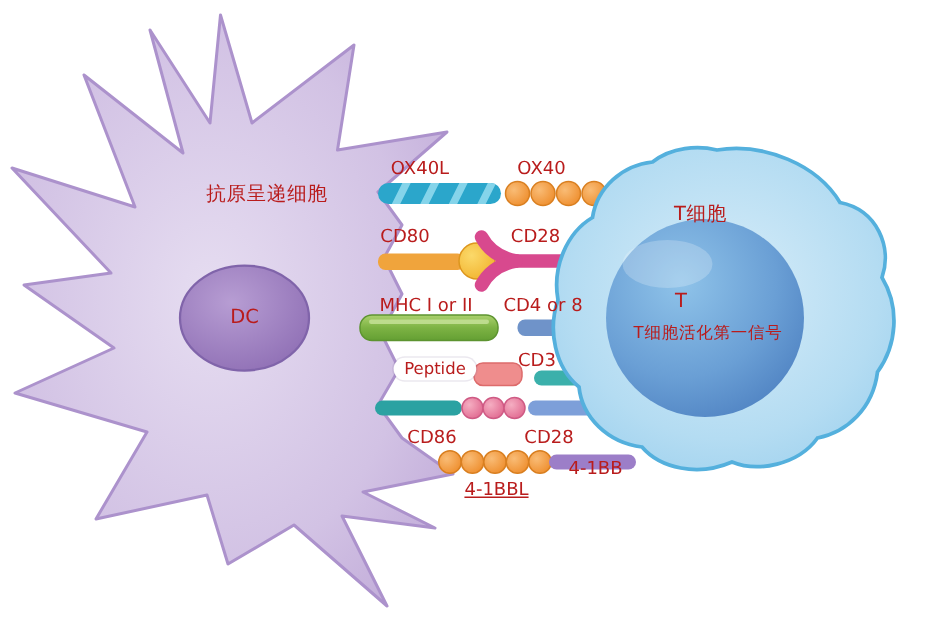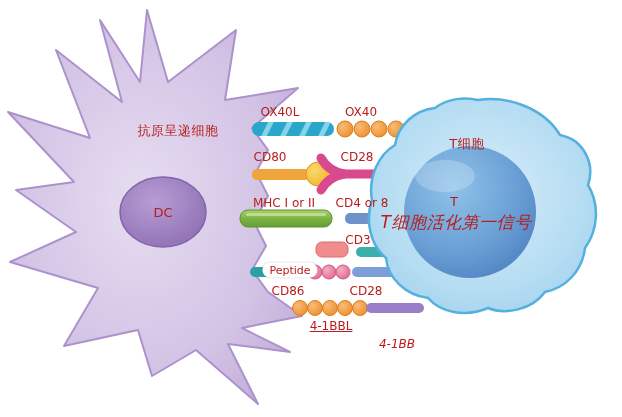--- a/index.html
+++ b/index.html
@@ -147,33 +147,33 @@
       <circle cx="470" cy="212" r="66" fill="url(#gTNuc)"></circle>
       <ellipse cx="445" cy="176" rx="30" ry="16" fill="#ffffff" opacity="0.22"></ellipse>
     </g>
   </svg>
 
   <div class="lbl cn" style="left:178px;top:130px;">抗原呈递细胞</div>
   <div class="lbl" style="left:163px;top:212px;font-size:13px;text-align:right;">DC</div>
 
   <div class="lbl cn" style="left:467px;top:143px;">T细胞</div>
   <div class="lbl" style="left:454px;top:201px;font-size:13px;">T</div>
-  <div class="lbl cn" style="left:456px;top:222px;font-size:17px;font-style:italic;">T细胞活化第一信号</div>
+  <div class="lbl cn" style="left:472px;top:222px;font-size:11px;">T细胞活化第一信号</div>
 
   <div class="lbl" style="left:280px;top:112px;">OX40L</div>
   <div class="lbl" style="left:361px;top:112px;">OX40</div>
 
   <div class="lbl" style="left:270px;top:157px;">CD80</div>
   <div class="lbl" style="left:357px;top:157px;">CD28</div>
 
   <div class="lbl" style="left:284px;top:203px;">MHC I or II</div>
   <div class="lbl" style="left:362px;top:203px;">CD4 or 8</div>
 
-  <div class="lbl pill" style="left:290px;top:246px;margin-top:24px;">Peptide</div>
+  <div class="lbl pill" style="left:290px;top:246px;">Peptide</div>
   <div class="lbl" style="left:358px;top:240px;">CD3</div>
 
   <div class="lbl" style="left:288px;top:291px;">CD86</div>
   <div class="lbl" style="left:366px;top:291px;">CD28</div>
 
   <div class="lbl" style="left:331px;top:326px;text-decoration:underline;">4-1BBL</div>
-  <div class="lbl" style="left:397px;top:344px;font-style:italic;">4-1BB</div>
+  <div class="lbl" style="left:397px;top:312px;">4-1BB</div>
 
 </div>
 
 </body></html>

